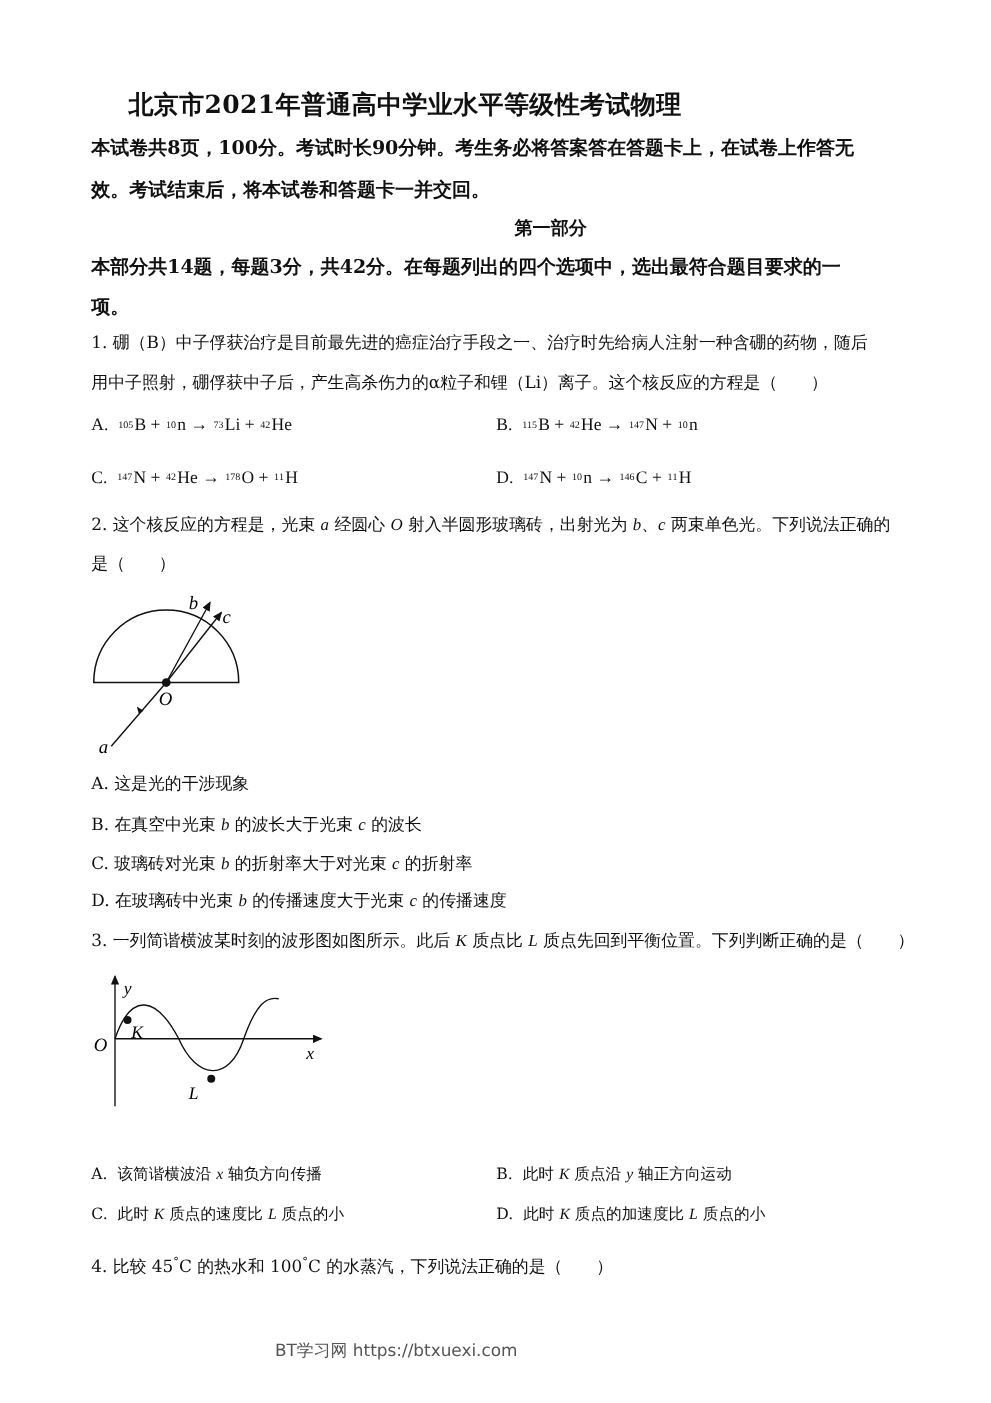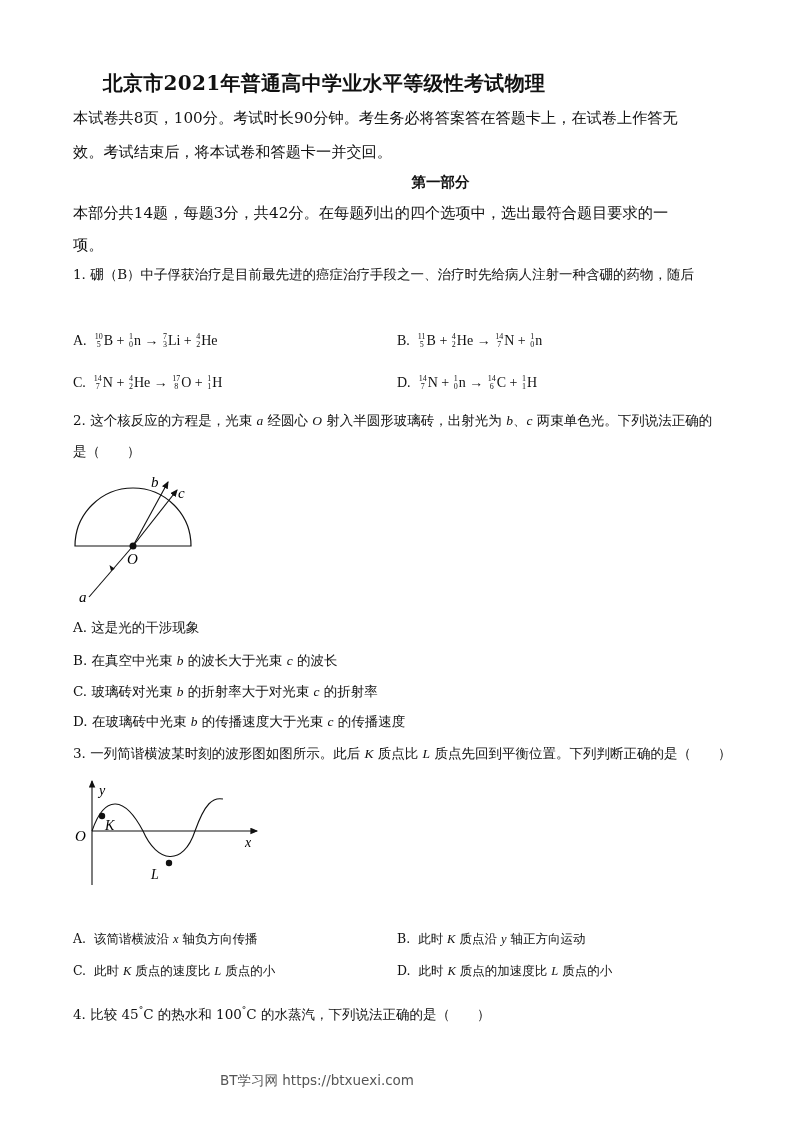--- a/index.html
+++ b/index.html
@@ -1,29 +1,29 @@
 <!DOCTYPE html>
 <html><head>
 <meta charset="utf-8">
 <style>
   html, body { margin:0; padding:0; background:#ffffff; }
   body { width:793px; height:1122px; position:relative; overflow:hidden;
          font-family:"DejaVu Serif","Liberation Serif",serif; color:#111; }
   .page { position:absolute; left:0; top:0; width:793px; height:1122px; }
   .title { position:absolute; left:0; width:648px; top:70px; text-align:center;
            font-size:20px; font-weight:bold; letter-spacing:0.3px; }
-  .bold-line { position:absolute; left:73px; width:660px; font-size:15.2px; font-weight:normal; line-height:20px; }
+  .bold-line { position:absolute; left:73px; width:660px; font-size:15.2px; font-weight:bold; line-height:20px; }
   .center { position:absolute; left:0; width:793px; text-align:center; font-size:14.5px; font-weight:bold;margin-left:44px; }
   .line { position:absolute; left:73px; width:660px; font-size:13.5px; line-height:18px; white-space:nowrap; }
   .opt { position:absolute; font-size:13.5px; white-space:nowrap; line-height:18px; }
   .opt-sm { position:absolute; font-size:12.5px; white-space:nowrap; line-height:18px; }
   i.v { font-style:italic; font-family:"Liberation Serif",serif; }
   .nuc { display:inline-block; position:relative; margin-left:1px; }
-  .nuc .sc { display:inline-flex; flex-direction:column; font-size:8px; line-height:8px;
-             vertical-align:middle; text-align:center; margin-right:1px; position:relative; top:-1px; }
+  .nuc .sc { display:inline-flex; flex-direction:row; font-size:8px; line-height:8px;
+             vertical-align:middle; text-align:left; margin-right:1px; position:relative; top:-1px; }
   .eq { font-family:"Liberation Serif",serif; font-size:14px; }
   .footer { position:absolute; left:0; width:634px; top:1072px; text-align:center;
             font-family:"DejaVu Sans","Liberation Sans",sans-serif; font-size:13.5px; color:#555; }
   svg text { font-family:"Liberation Serif",serif; font-style:italic; }
 </style>
 </head>
 <body>
 
 <div class="page">
 
@@ -34,20 +34,21 @@
 
   <div class="center" style="top:173px">第一部分</div>
 
   <div class="bold-line" style="top:203px">本部分共14题，每题3分，共42分。在每题列出的四个选项中，选出最符合题目要求的一</div>
   <div class="bold-line" style="top:235px">项。</div>
 
   <div class="line" style="top:265px">
     <span>1.</span>
     <span>硼（B）中子俘获治疗是目前最先进的癌症治疗手段之一、治疗时先给病人注射一种含硼的药物，随后</span>
   </div>
+  <div class="line" style="top:297px">用中子照射，硼俘获中子后，产生高杀伤力的α粒子和锂（Li）离子。这个核反应的方程是（　　）</div>
 
   <div class="opt eq" style="left:73px;top:332px">
     <span>A.</span>&nbsp;
     <span class="nuc"><span class="sc">
           <span>10</span>
           <span>5</span>
         </span><span>B</span></span> +
     <span class="nuc"><span class="sc">
           <span>1</span>
           <span>0</span>

